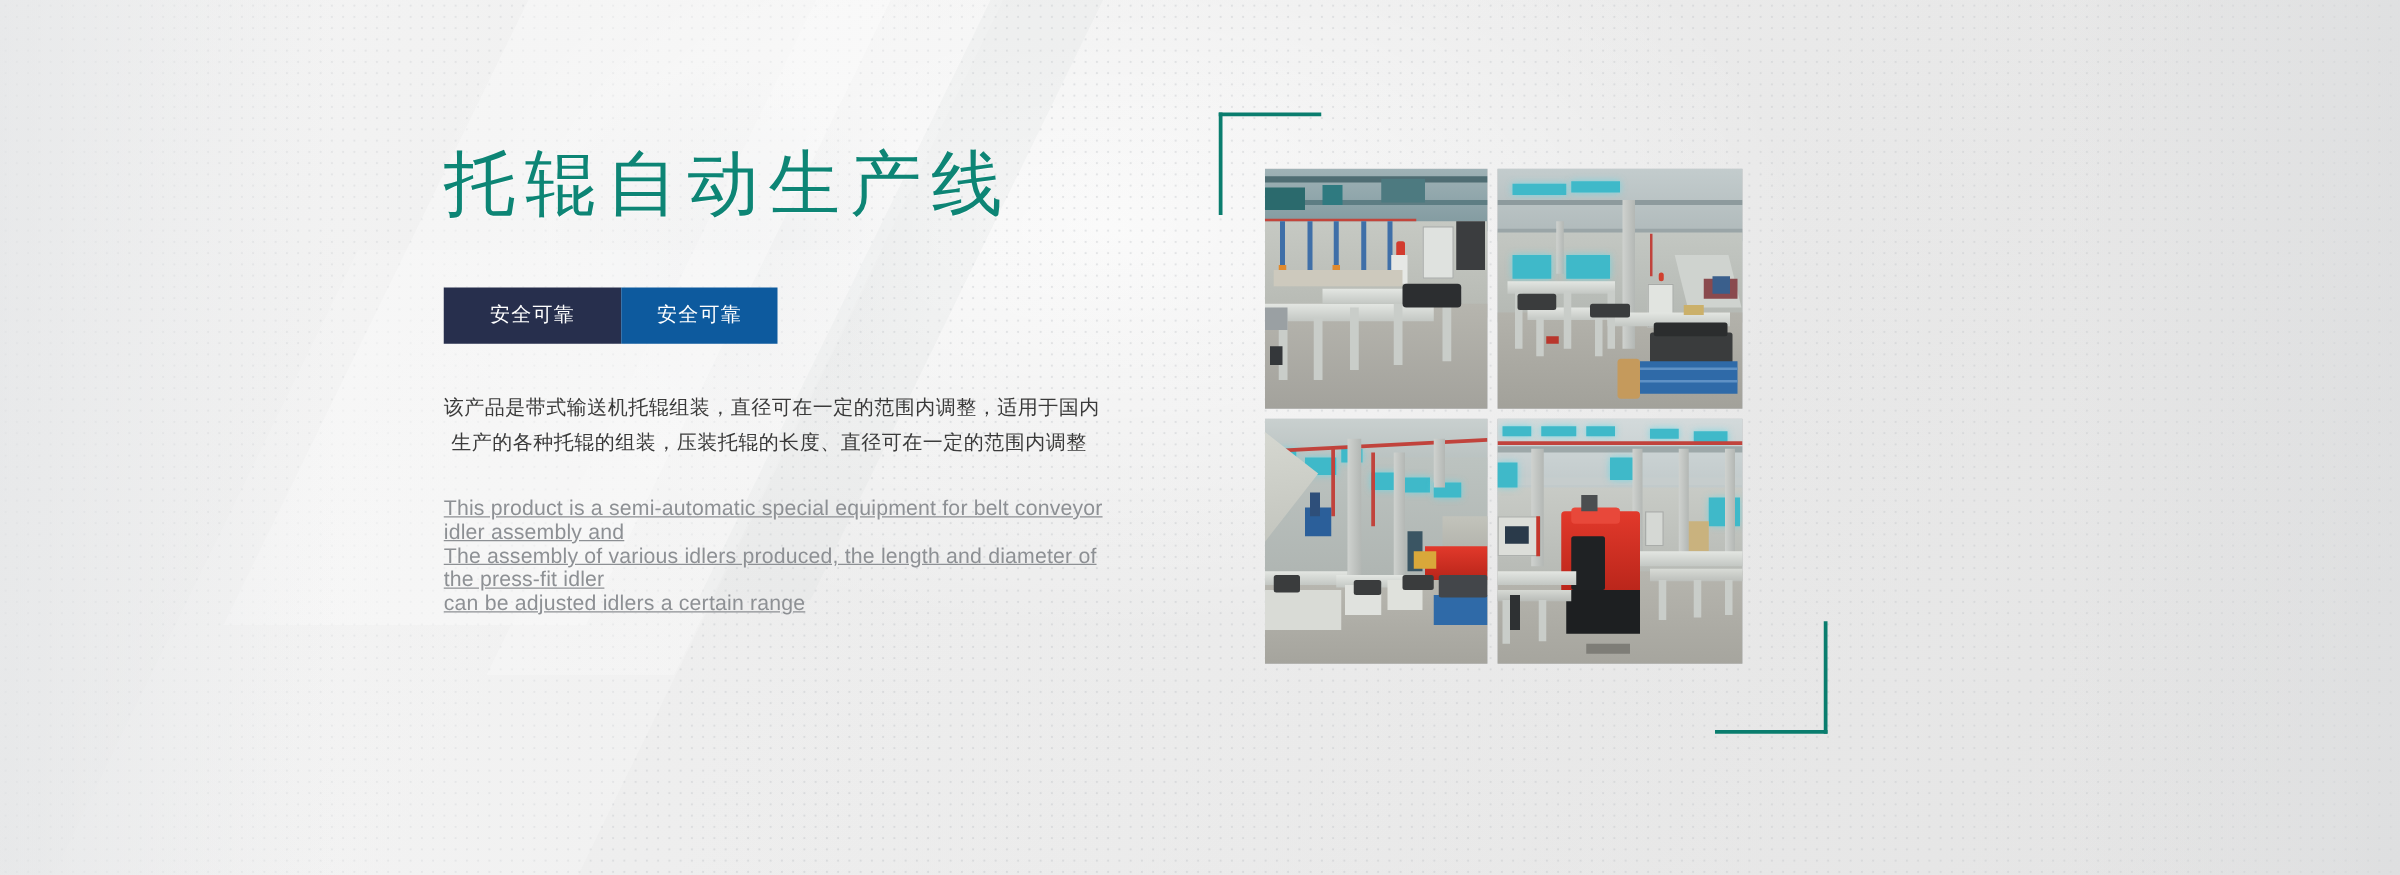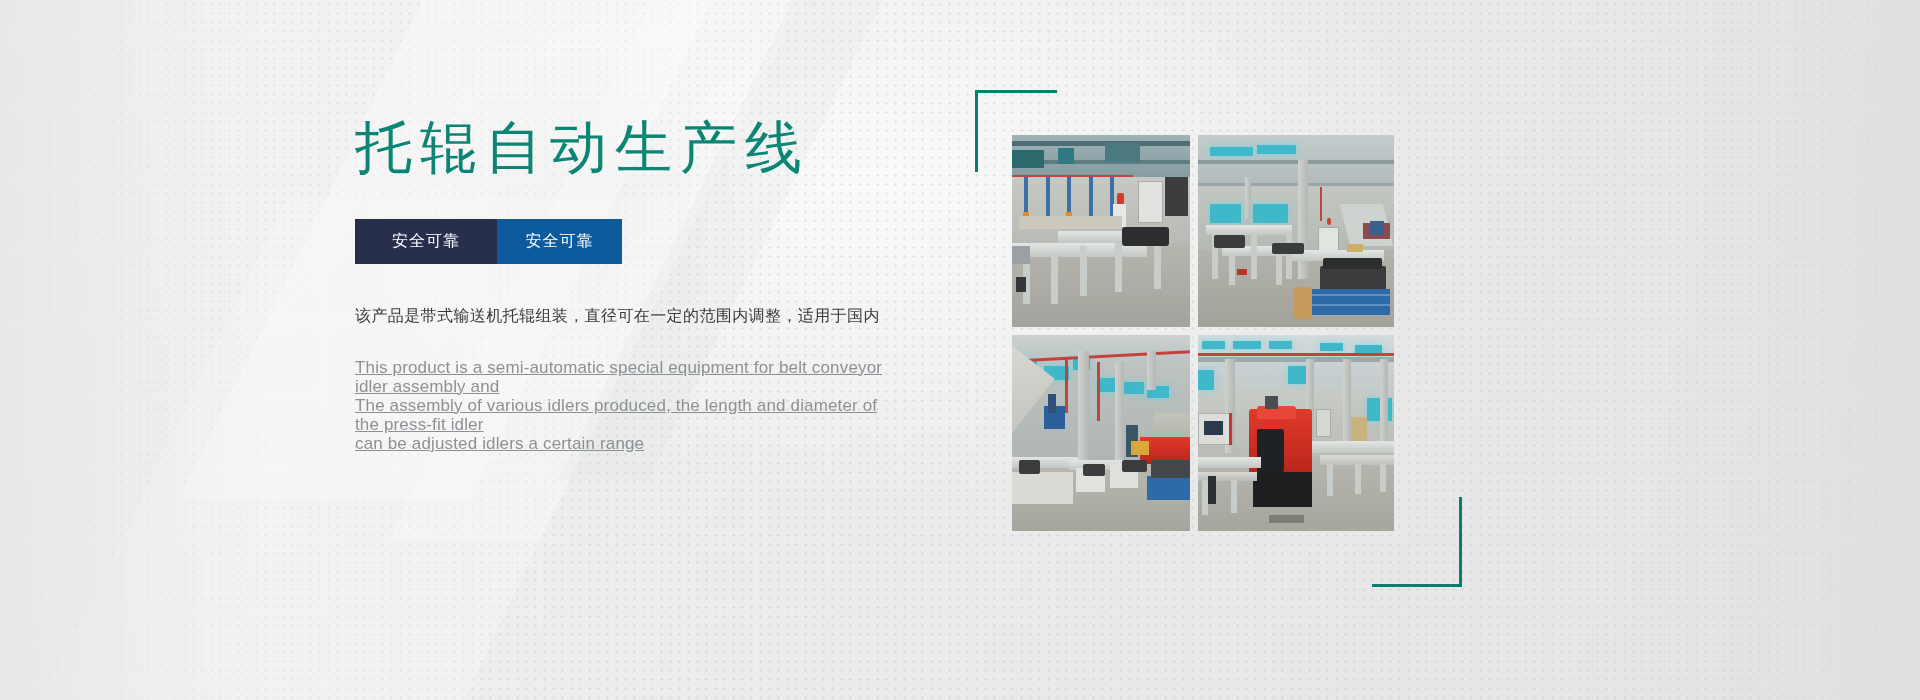--- a/index.html
+++ b/index.html
@@ -58,21 +58,21 @@
   .headline {
     color:#0d8575;
     font-size:57px;
     font-weight:400;
     letter-spacing:8px;
     line-height:1.05;
     white-space:nowrap;
     text-shadow:0 1px 0 rgba(255,255,255,.6);
   }
 
-  .badges { display:flex; margin-top:41px; width:410px; }
+  .badges { display:flex; margin-top:52px; width:410px; }
   .badge {
     height:45px;
     display:flex; align-items:center; justify-content:center;
     color:#ffffff;
     font-size:16px;
     letter-spacing:1px;
     white-space:nowrap;
     font-weight:400;
   }
   .badge.b1 { background:#272f4d; flex:0 0 142px; }
@@ -164,20 +164,21 @@
 
     <div class="headline">托辊自动生产线</div>
 
     <div class="badges">
       <div class="badge b1">安全可靠</div>
       <div class="badge b2">安全可靠</div>
     </div>
 
     <div class="desc-cn">
       <span class="ln l1">该产品是带式输送机托辊组装，直径可在一定的范围内调整，适用于国内</span>
+      <span class="ln l2">生产的各种托辊的组装，压装托辊的长度、直径可在一定的范围内调整</span>
     </div>
 
     <div class="desc-en">
       <span class="ln">This product is a semi-automatic special equipment for belt conveyor idler assembly and</span>
       <span class="ln">The assembly of various idlers produced, the length and diameter of the press-fit idler</span>
       <span class="ln">can be adjusted idlers a certain range</span>
     </div>
   </div>
 
   <div class="gallery">

